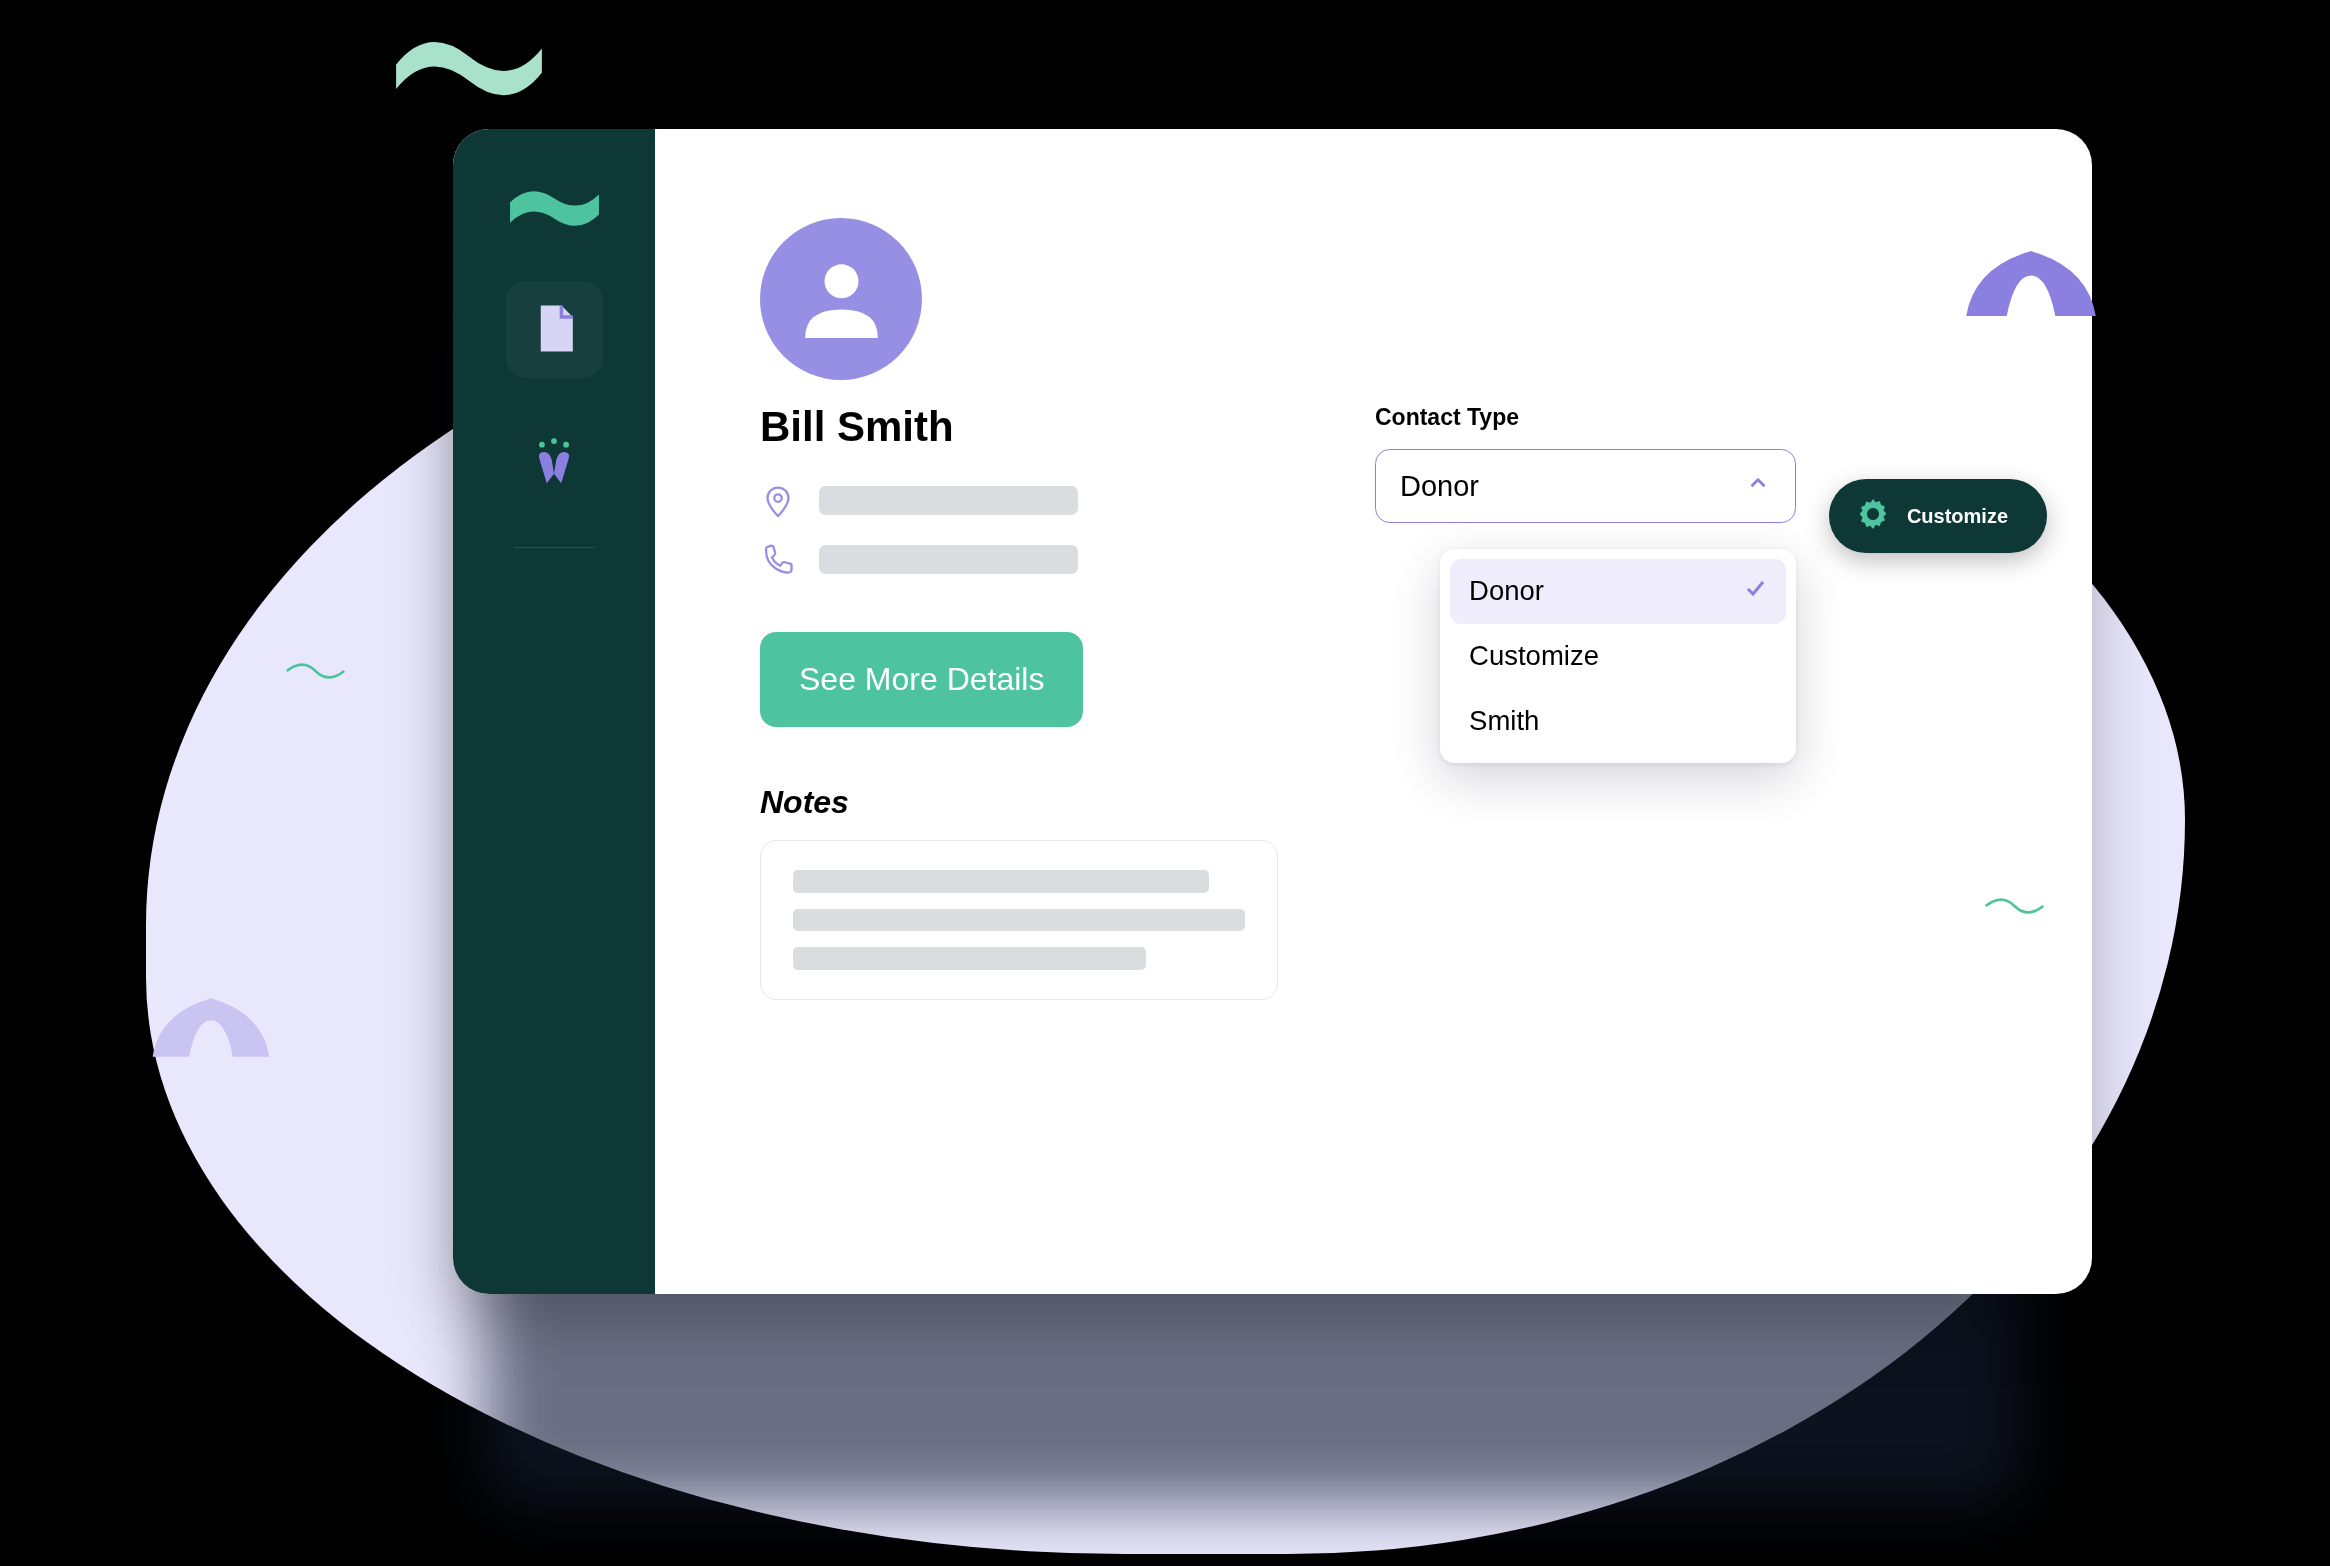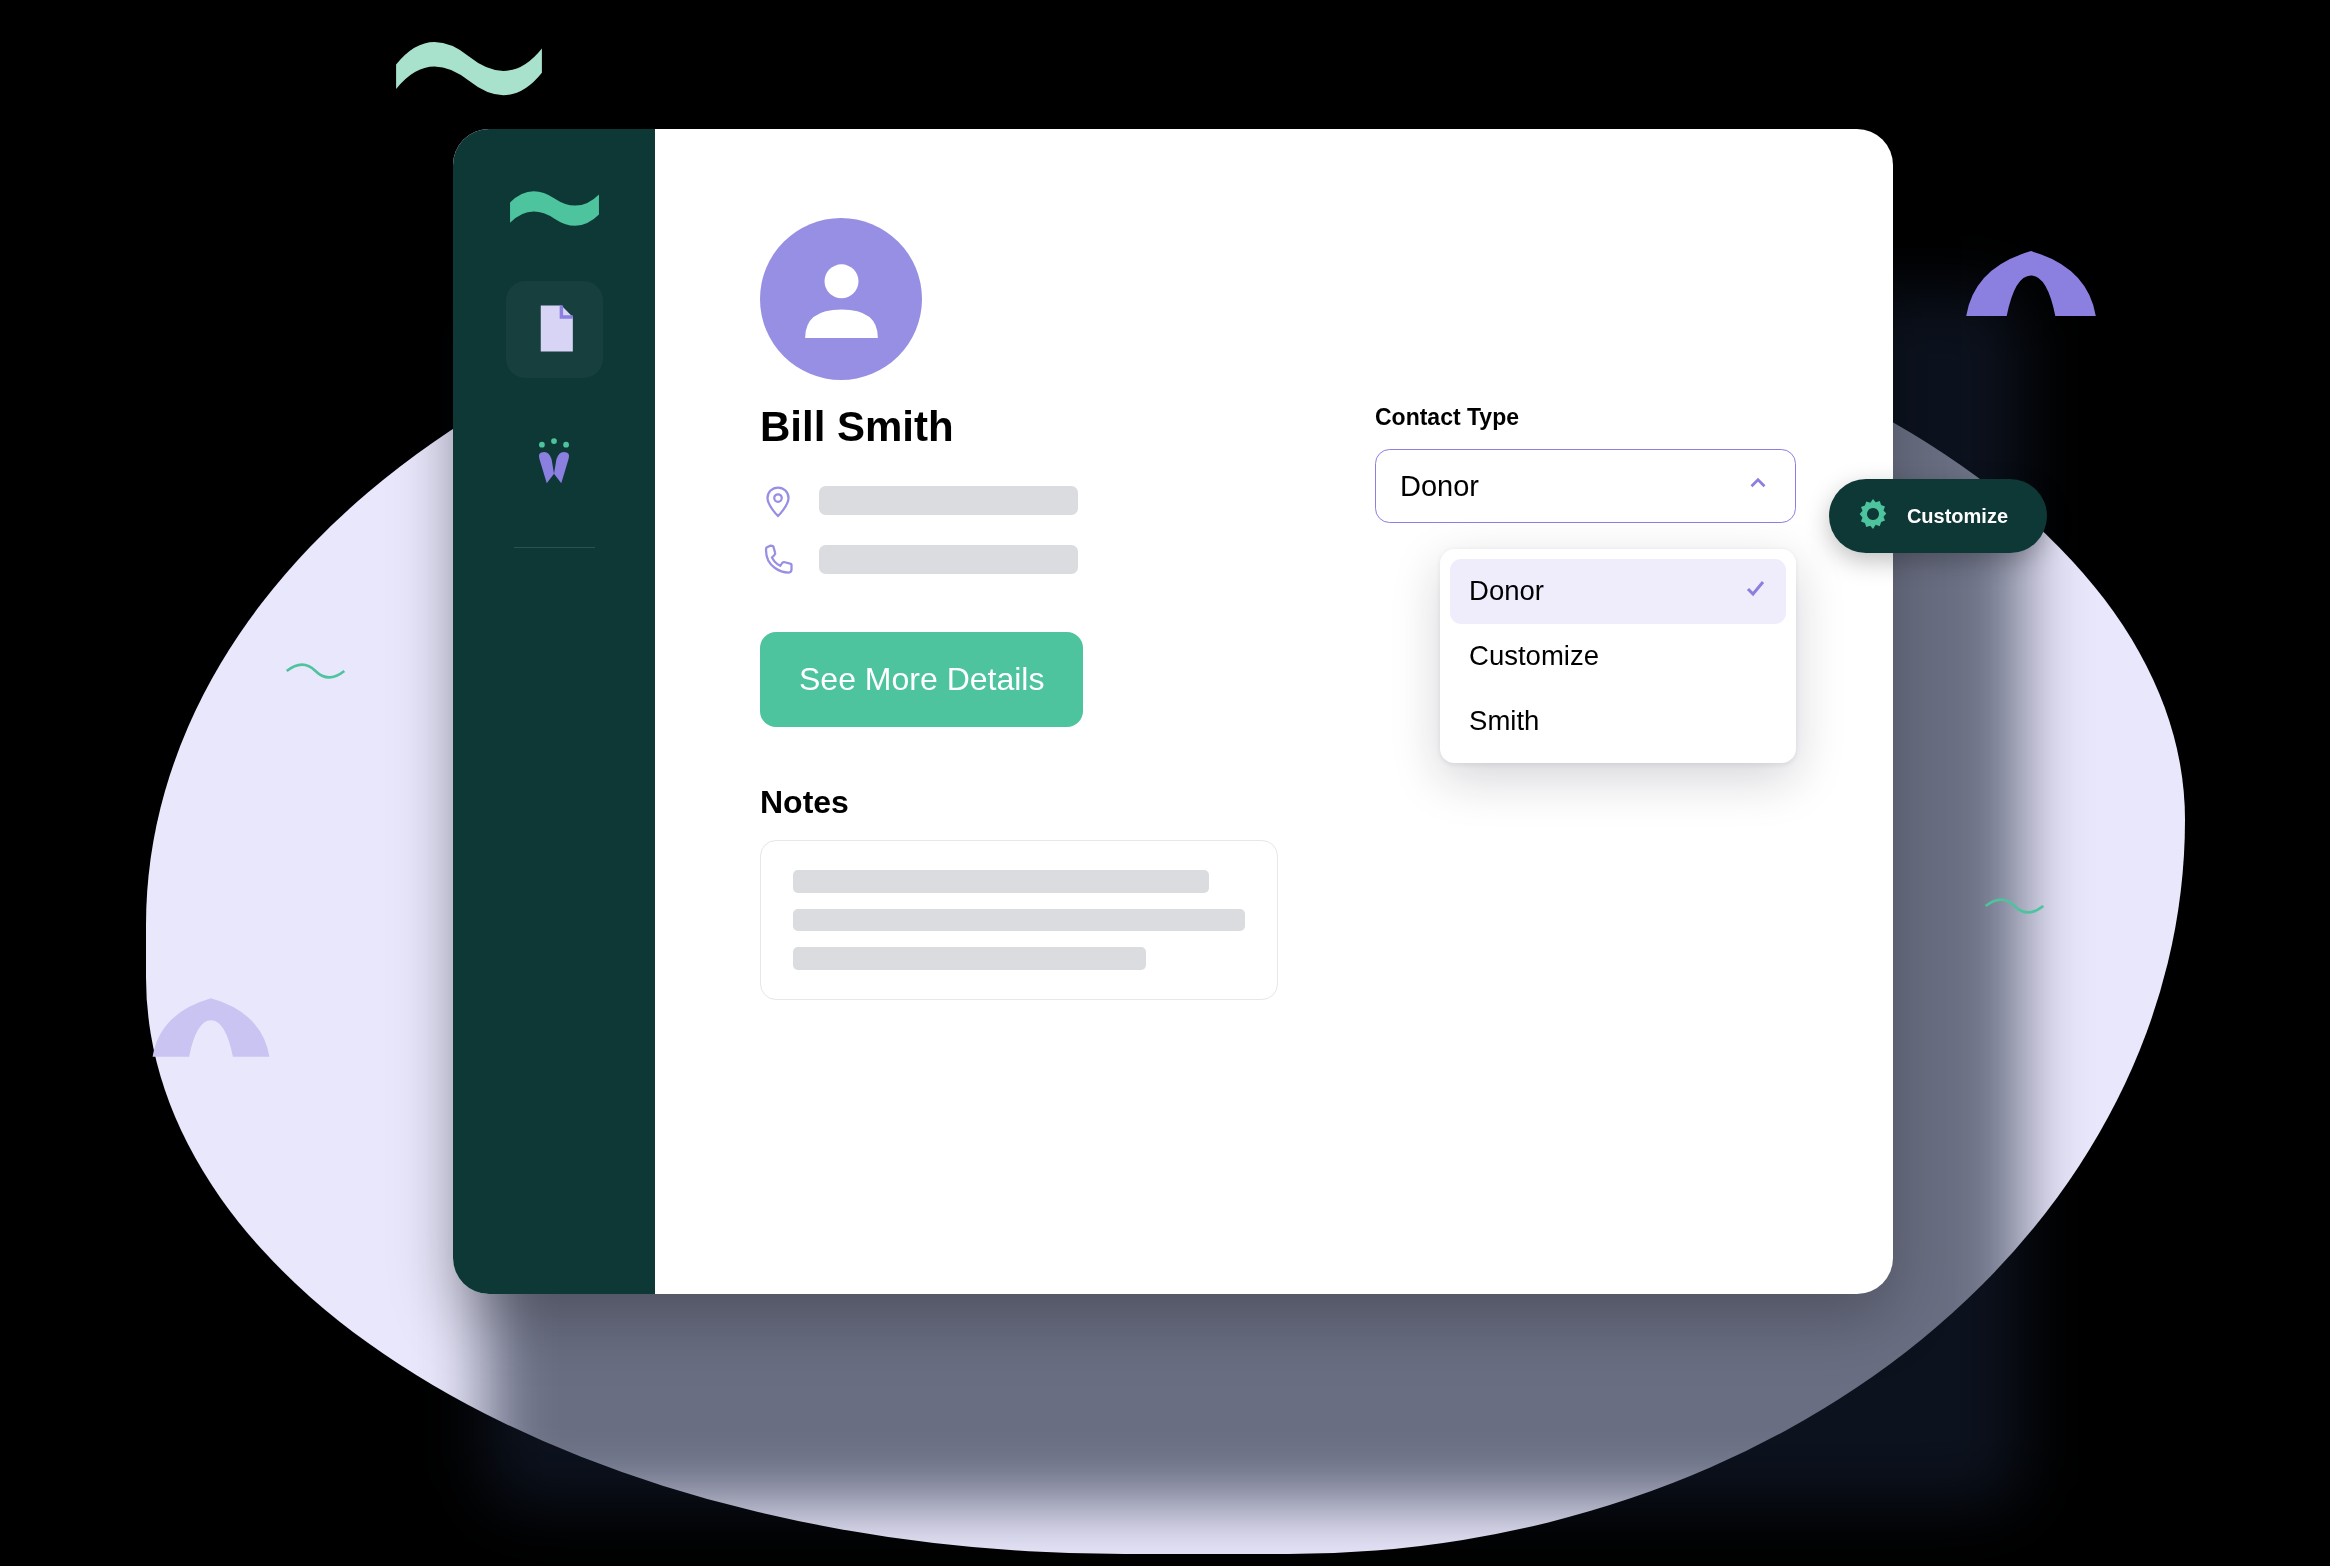--- a/index.html
+++ b/index.html
@@ -38,21 +38,21 @@
 
   
   .wave { position: absolute; z-index: 50; }
   .wave svg { display:block; }
 
   
   .app {
     position: absolute;
     left: 453px;
     top: 129px;
-    width: 1440px;
+    width: 1639px;
     height: 1165px;
     background: #fff;
     border-radius: 36px;
     display: flex;
     overflow: visible;
     z-index: 10;
     box-shadow: 0 24px 65px rgba(0,0,0,0.25);
   }
   .sidebar {
     width: 202px;
@@ -126,21 +126,21 @@
     border:none;
     border-radius:16px;
     font-size:32px;
     font-weight:400;
     padding: 29px 39px;
     cursor:pointer;
   }
 
   .notes-title {
     font-size: 32px; font-weight:700; color:#000;
-    margin-top: 57px; margin-bottom: 19px;
+    margin-top: 57px; margin-bottom: 19px; font-style: italic;
   }
   .notes-box {
     border:0.8px solid #E6E6EB;
     border-radius:16px;
     padding: 29px 32px;
     width: 518px;
   }
   .notes-box .line {
     height: 22.7px; background:#DADCE0; border-radius:4.9px;
     margin-bottom: 16px;

